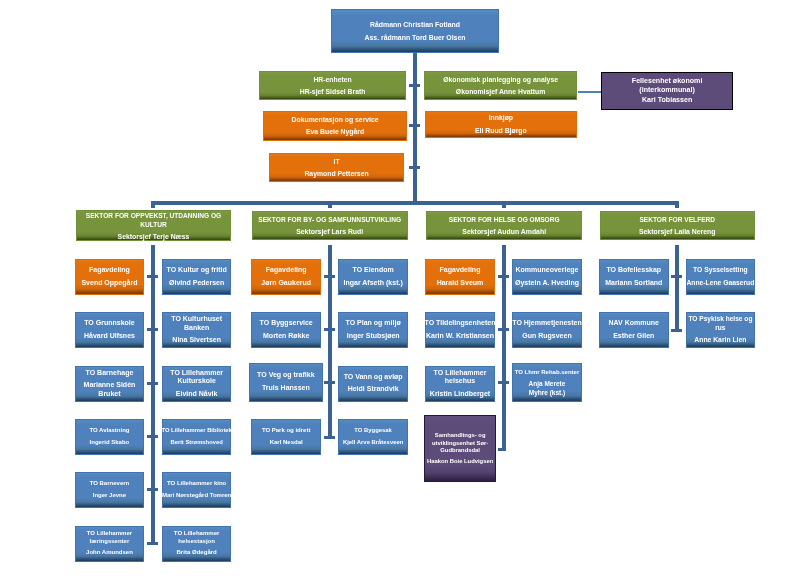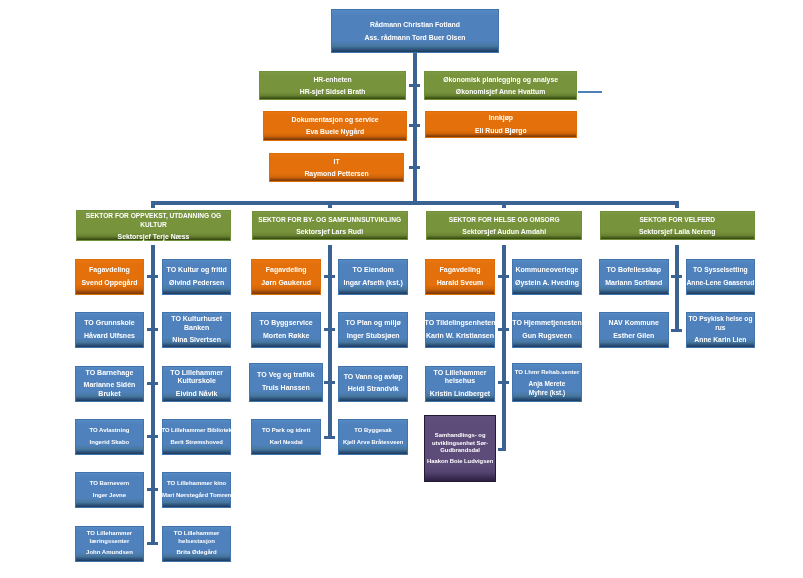--- a/index.html
+++ b/index.html
@@ -54,20 +54,25 @@
       <span class="ln" style="margin-top: 3.4px;">Eli Ruud Bjørgo</span>
     </div>
     <div class="node orange" style="left: 269.1px; top: 153px; width: 134.9px; height: 28.9px; font-size: 6.85px; line-height: 9px;">
       <span class="ln">IT</span>
       <span class="ln" style="margin-top: 3.4px;">Raymond Pettersen</span>
     </div>
     <div class="ln-h" style="left: 409.1px; top: 83.65px; width: 11.4px; height: 3.1px;"></div>
     <div class="ln-h" style="left: 409.1px; top: 124.05px; width: 11.4px; height: 3.1px;"></div>
     <div class="ln-h" style="left: 409.1px; top: 165.75px; width: 11.4px; height: 3.1px;"></div>
     <div class="ln-h thin" style="left: 578px; top: 91.3px; width: 23.5px; height: 1.4px;"></div>
+    <div class="node purple-ext" style="left: 601.2px; top: 72.1px; width: 131.8px; height: 38.1px; font-size: 7.1px; line-height: 9.6px;">
+      <span class="ln">Fellesenhet økonomi</span>
+      <span class="ln" style="margin-top: 0px;">(interkommunal)</span>
+      <span class="ln" style="margin-top: 0px;">Kari Tobiassen</span>
+    </div>
     <div class="ln-h" style="left: 151.1px; top: 200.8px; width: 527.8px; height: 3.8px;"></div>
     <div class="node green" style="left: 75.7px; top: 210.2px; width: 155.6px; height: 31.2px; font-size: 6.6px; line-height: 9.1px;">
       <span class="ln">SEKTOR FOR OPPVEKST, UTDANNING OG KULTUR</span>
       <span class="ln" style="font-size: 6.9px; line-height: 9.2px; margin-top: 3.2px;">Sektorsjef Terje Næss</span>
     </div>
     <div class="ln-v" style="left: 151.3px; top: 204.6px; width: 3.6px; height: 3.4px;"></div>
     <div class="ln-v" style="left: 151.3px; top: 245px; width: 3.5px; height: 299.6px;"></div>
     <div class="node orange" style="left: 74.9px; top: 259px; width: 69.1px; height: 36px; font-size: 7px; line-height: 8.7px;">
       <span class="ln">Fagavdeling</span>
       <span class="ln">Svend Oppegård</span>

